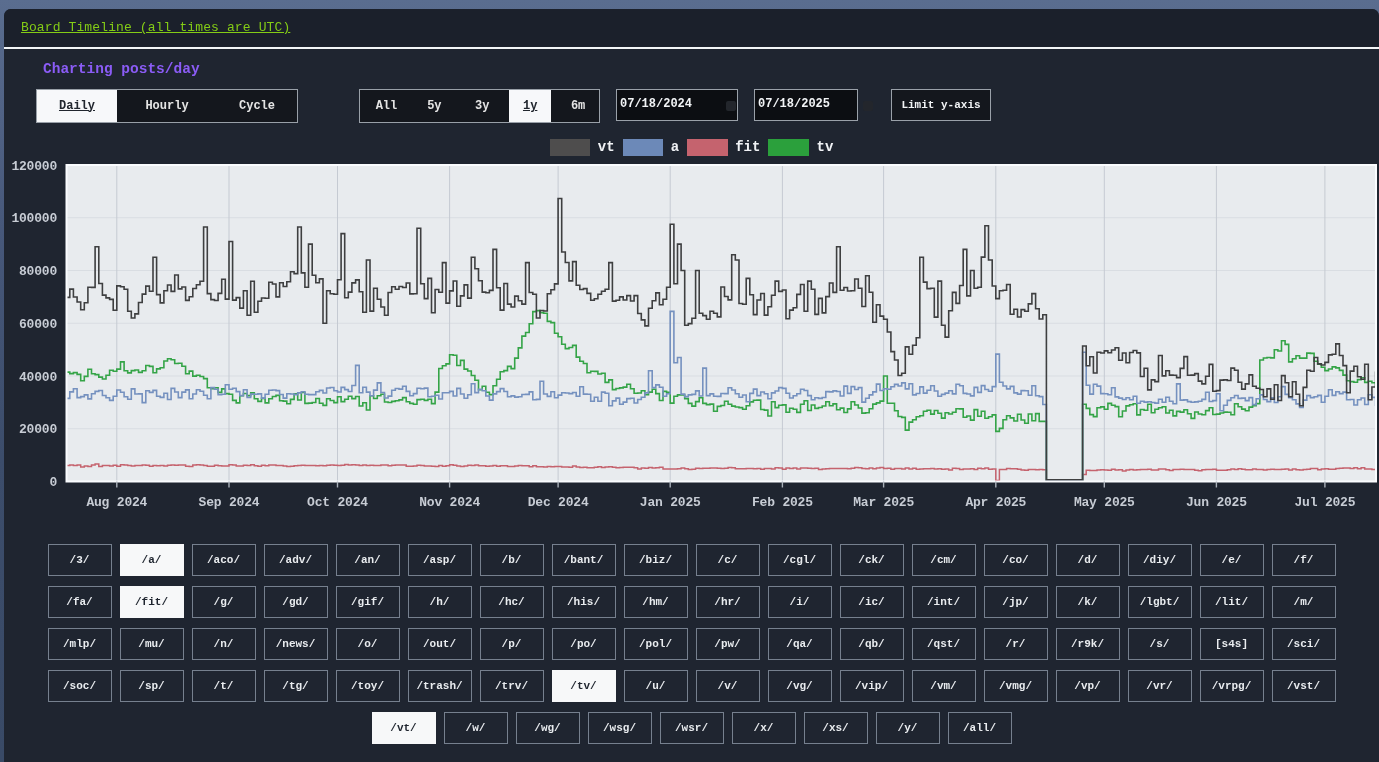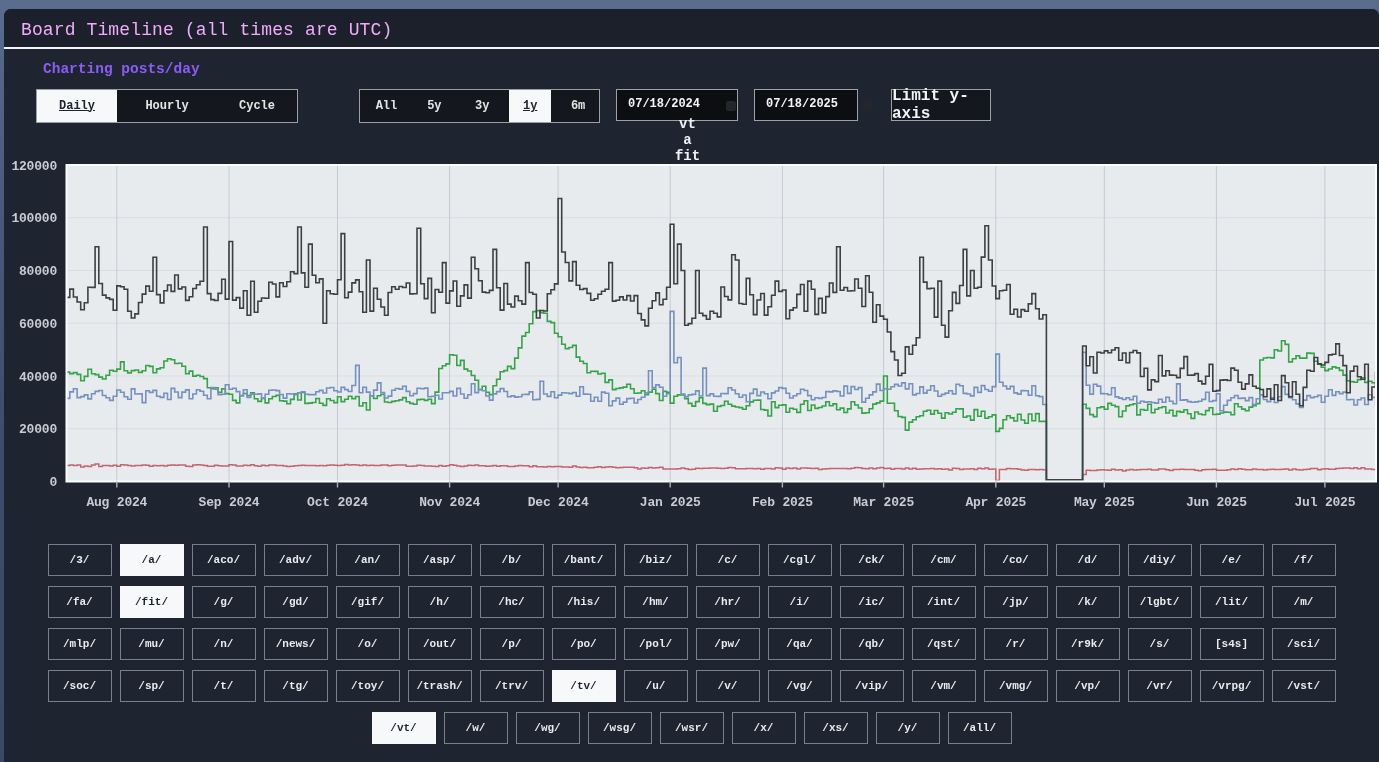--- a/index.html
+++ b/index.html
@@ -9,43 +9,43 @@
 }
 #app {
   position:absolute; left:4px; top:9px; width:1375px; height:753px;
   background:#1f2530; border-radius:7px 7px 0 0; overflow:hidden;
 }
 #titlebar {
   position:absolute; left:0; top:0; width:100%; height:40px;
   background:#1b202b; border-bottom:2.5px solid #f3f5f7;
 }
 #titlebar span {
-  position:absolute; left:17px; top:11px; font-size:18px; color:#f0abfc; letter-spacing:0.12px;
+  position:absolute; left:17px; top:11px; font-size:13px; color:#84cc16; letter-spacing:0.12px;text-decoration:underline;
 }
 #subtitle {
   position:absolute; left:39px; top:51.5px; font-size:14.5px; font-weight:bold; color:#8b5cf6;
 }
 .seg { position:absolute; display:flex; border:1.5px solid #99a0a8; background:#14171d; }
 .seg .c { display:flex; align-items:center; justify-content:center;
   color:#e5e5e5; font-weight:bold; font-size:12px; }
 .seg .c.on { background:#f7f8fa; color:#21262e; text-decoration:underline; }
 #seg1 { left:32px; top:79.5px; width:262px; height:34px;gap:10px; }
 #seg1 .c { width:95.7px; }
 #seg2 { left:354.5px; top:80px; width:241.5px; height:33.5px; }
 #seg2 .c { width:48.1px;margin-left:6px; }
 .inp { position:absolute; top:79.8px; height:32.5px; background:#0c0e12; border:1.5px solid #9aa1a9;
-  color:#f2f4f6; font-weight:bold; font-size:12px; line-height:29px; padding-left:11px; }
+  color:#f2f4f6; font-weight:bold; font-size:12px; line-height:29px; padding-left:3px; }
 #date1 { left:612px; width:122px; }
 #date2 { left:750px; width:104px; }
 .cal { position:absolute; top:11.5px; width:10px; height:10px; background:#23262c; border-radius:2px; }
 #limit { position:absolute; left:887px; top:79.8px; width:100px; height:32.5px; background:#14171d;
-  border:1.5px solid #9aa1a9; color:#f2f4f6; font-weight:bold; font-size:16px;
+  border:1.5px solid #9aa1a9; color:#f2f4f6; font-weight:bold; font-size:11px;
   display:flex; align-items:center; justify-content:center; }
 #legend { position:absolute; left:0; top:130px; width:1375px; height:18px;
-  display:flex; justify-content:center; align-items:center;flex-direction:column; }
+  display:flex; justify-content:center; align-items:flex-start; }
 #legend .sw { width:40.6px; height:16.8px; margin-right:7.5px; }
 #legend .lb { font-size:14px; font-weight:bold; color:#f0f2f5; margin-right:8px; }
 .axt { letter-spacing:-0.2px; }
 .brow { position:absolute; left:0; width:1375px; display:flex; justify-content:center; gap:8px; }
 .brow .bb { width:64px; height:32px; border:1.3px solid #76808e; color:#e9ecef;
   font-size:11px; font-weight:bold; display:flex; align-items:center; justify-content:center; }
 .brow .bb.on { background:#f7f8f9; color:#1e242e; border-color:#f7f8f9; }
 </style></head>
 <body>
 <div id="app">

